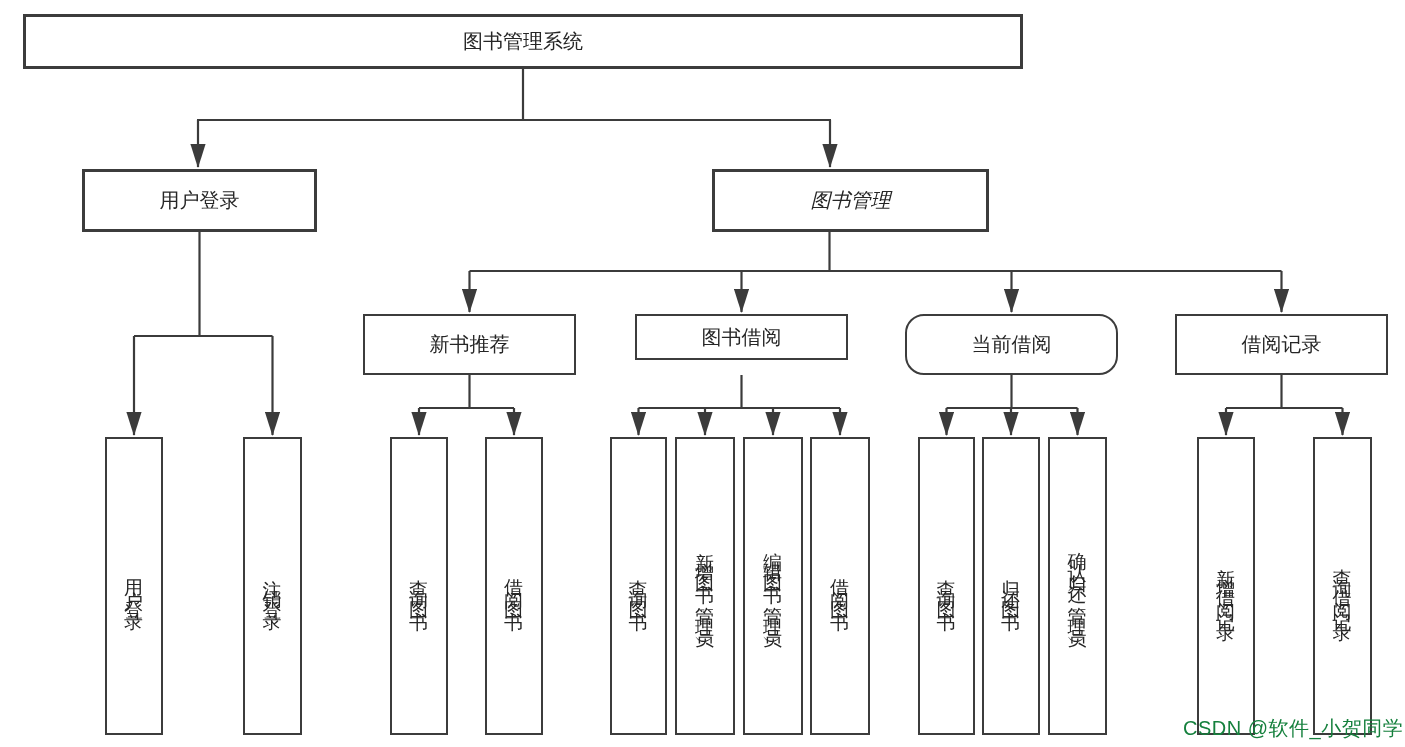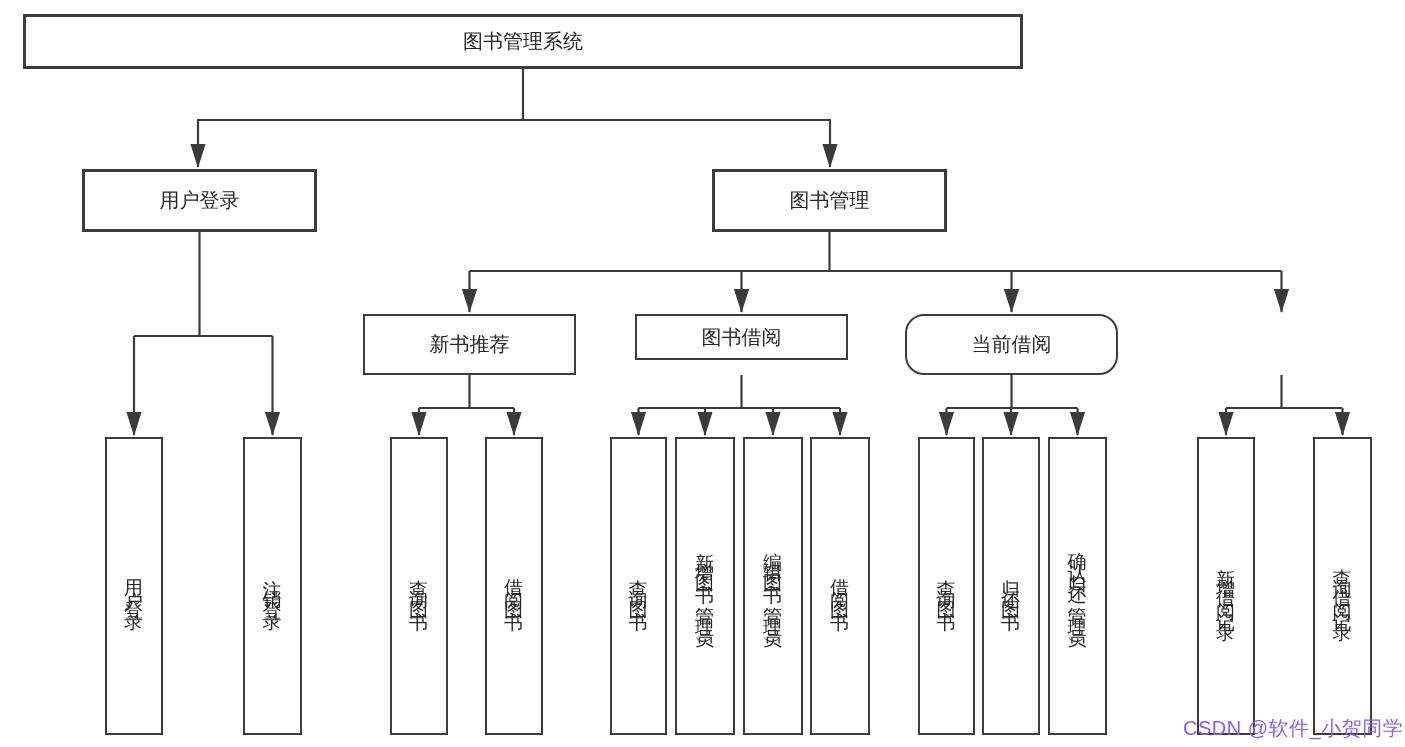--- a/index.html
+++ b/index.html
@@ -47,21 +47,21 @@
   .leaf .vtext {
     writing-mode: vertical-rl;
     text-orientation: mixed;
     letter-spacing: 11px;
     line-height: 1;
     white-space: nowrap;
   }
   
   .n-root   { left: 23px;  top: 14px;  width: 1000px; height: 55px; }
   .n-user   { left: 82px;  top: 169px; width: 235px;  height: 63px; }
-  .n-book   { left: 712px; top: 169px; width: 235px;  height: 63px; }
+  .n-book   { left: 712px; top: 169px; width: 277px;  height: 63px; font-style: italic; }
   
   .n-mid1   { left: 363px;  top: 314px; width: 213px; height: 61px; }
   .n-mid2   { left: 635px;  top: 314px; width: 213px; height: 46px; }
   .n-mid3   { left: 905px;  top: 314px; width: 213px; height: 61px; border-radius: 19px; }
   .n-mid4   { left: 1175px; top: 314px; width: 213px; height: 61px; }
   
   .leaf     { top: 437px; height: 298px; }
   .n-l1  { left: 105px;  width: 58px; }
   .n-l2  { left: 243px;  width: 59px; }
   .n-l3  { left: 390px;  width: 58px; }
@@ -73,21 +73,21 @@
   .n-l9  { left: 918px;  width: 57px; }
   .n-l10 { left: 982px;  width: 58px; }
   .n-l11 { left: 1048px; width: 59px; }
   .n-l12 { left: 1197px; width: 58px; }
   .n-l13 { left: 1313px; width: 59px; }
   #watermark {
     position: absolute;
     left: 1183px;
     top: 715px;
     font-size: 20px;
-    color: #8b5cf6;
+    color: #15803d;
     letter-spacing: 0.5px;
     white-space: nowrap;
     z-index: 5;
   }
 </style>
 </head>
 <body>
 
 <div id="stage">
 
@@ -154,20 +154,23 @@
 
   <div class="node mid n-mid1">
     <span>新书推荐</span>
   </div>
   <div class="node mid n-mid2">
     <span>图书借阅</span>
   </div>
   <div class="node mid n-mid3">
     <span>当前借阅</span>
   </div>
+  <div class="node mid n-mid4">
+    <span>借阅记录</span>
+  </div>
 
   <div class="node leaf n-l1">
     <span class="vtext">用户登录</span>
   </div>
   <div class="node leaf n-l2">
     <span class="vtext">注销登录</span>
   </div>
   <div class="node leaf n-l3">
     <span class="vtext">查询图书</span>
   </div>

